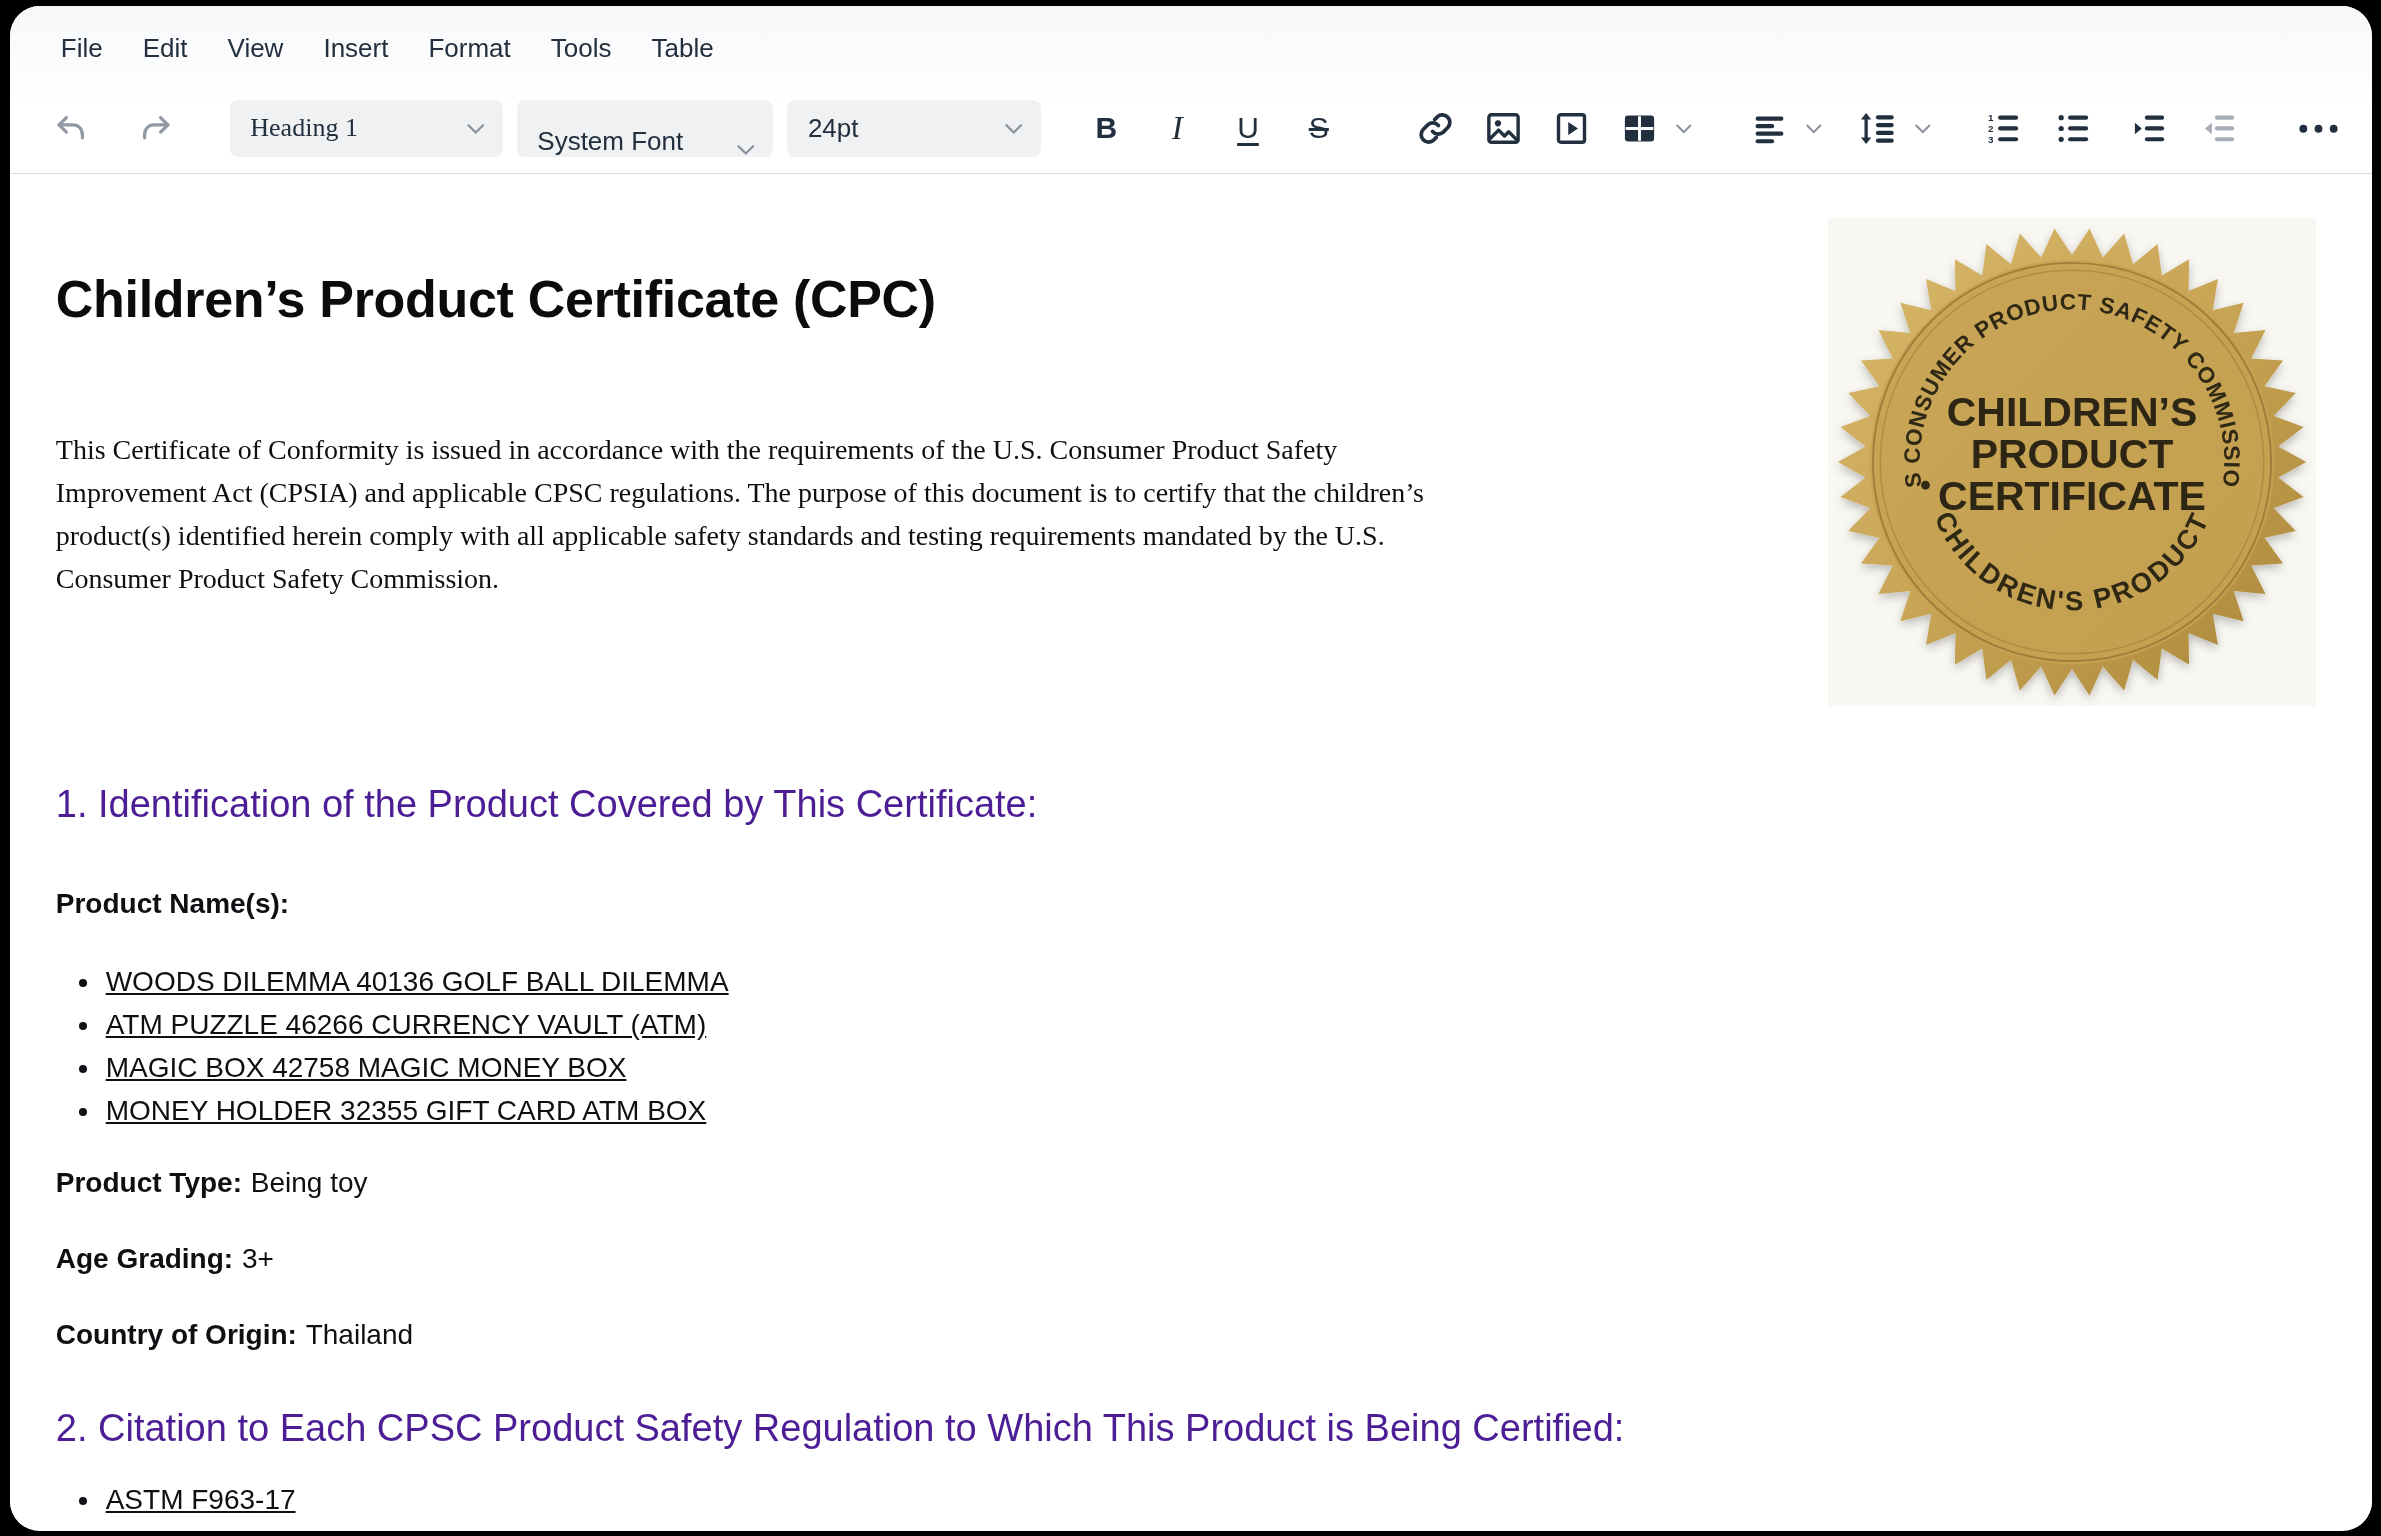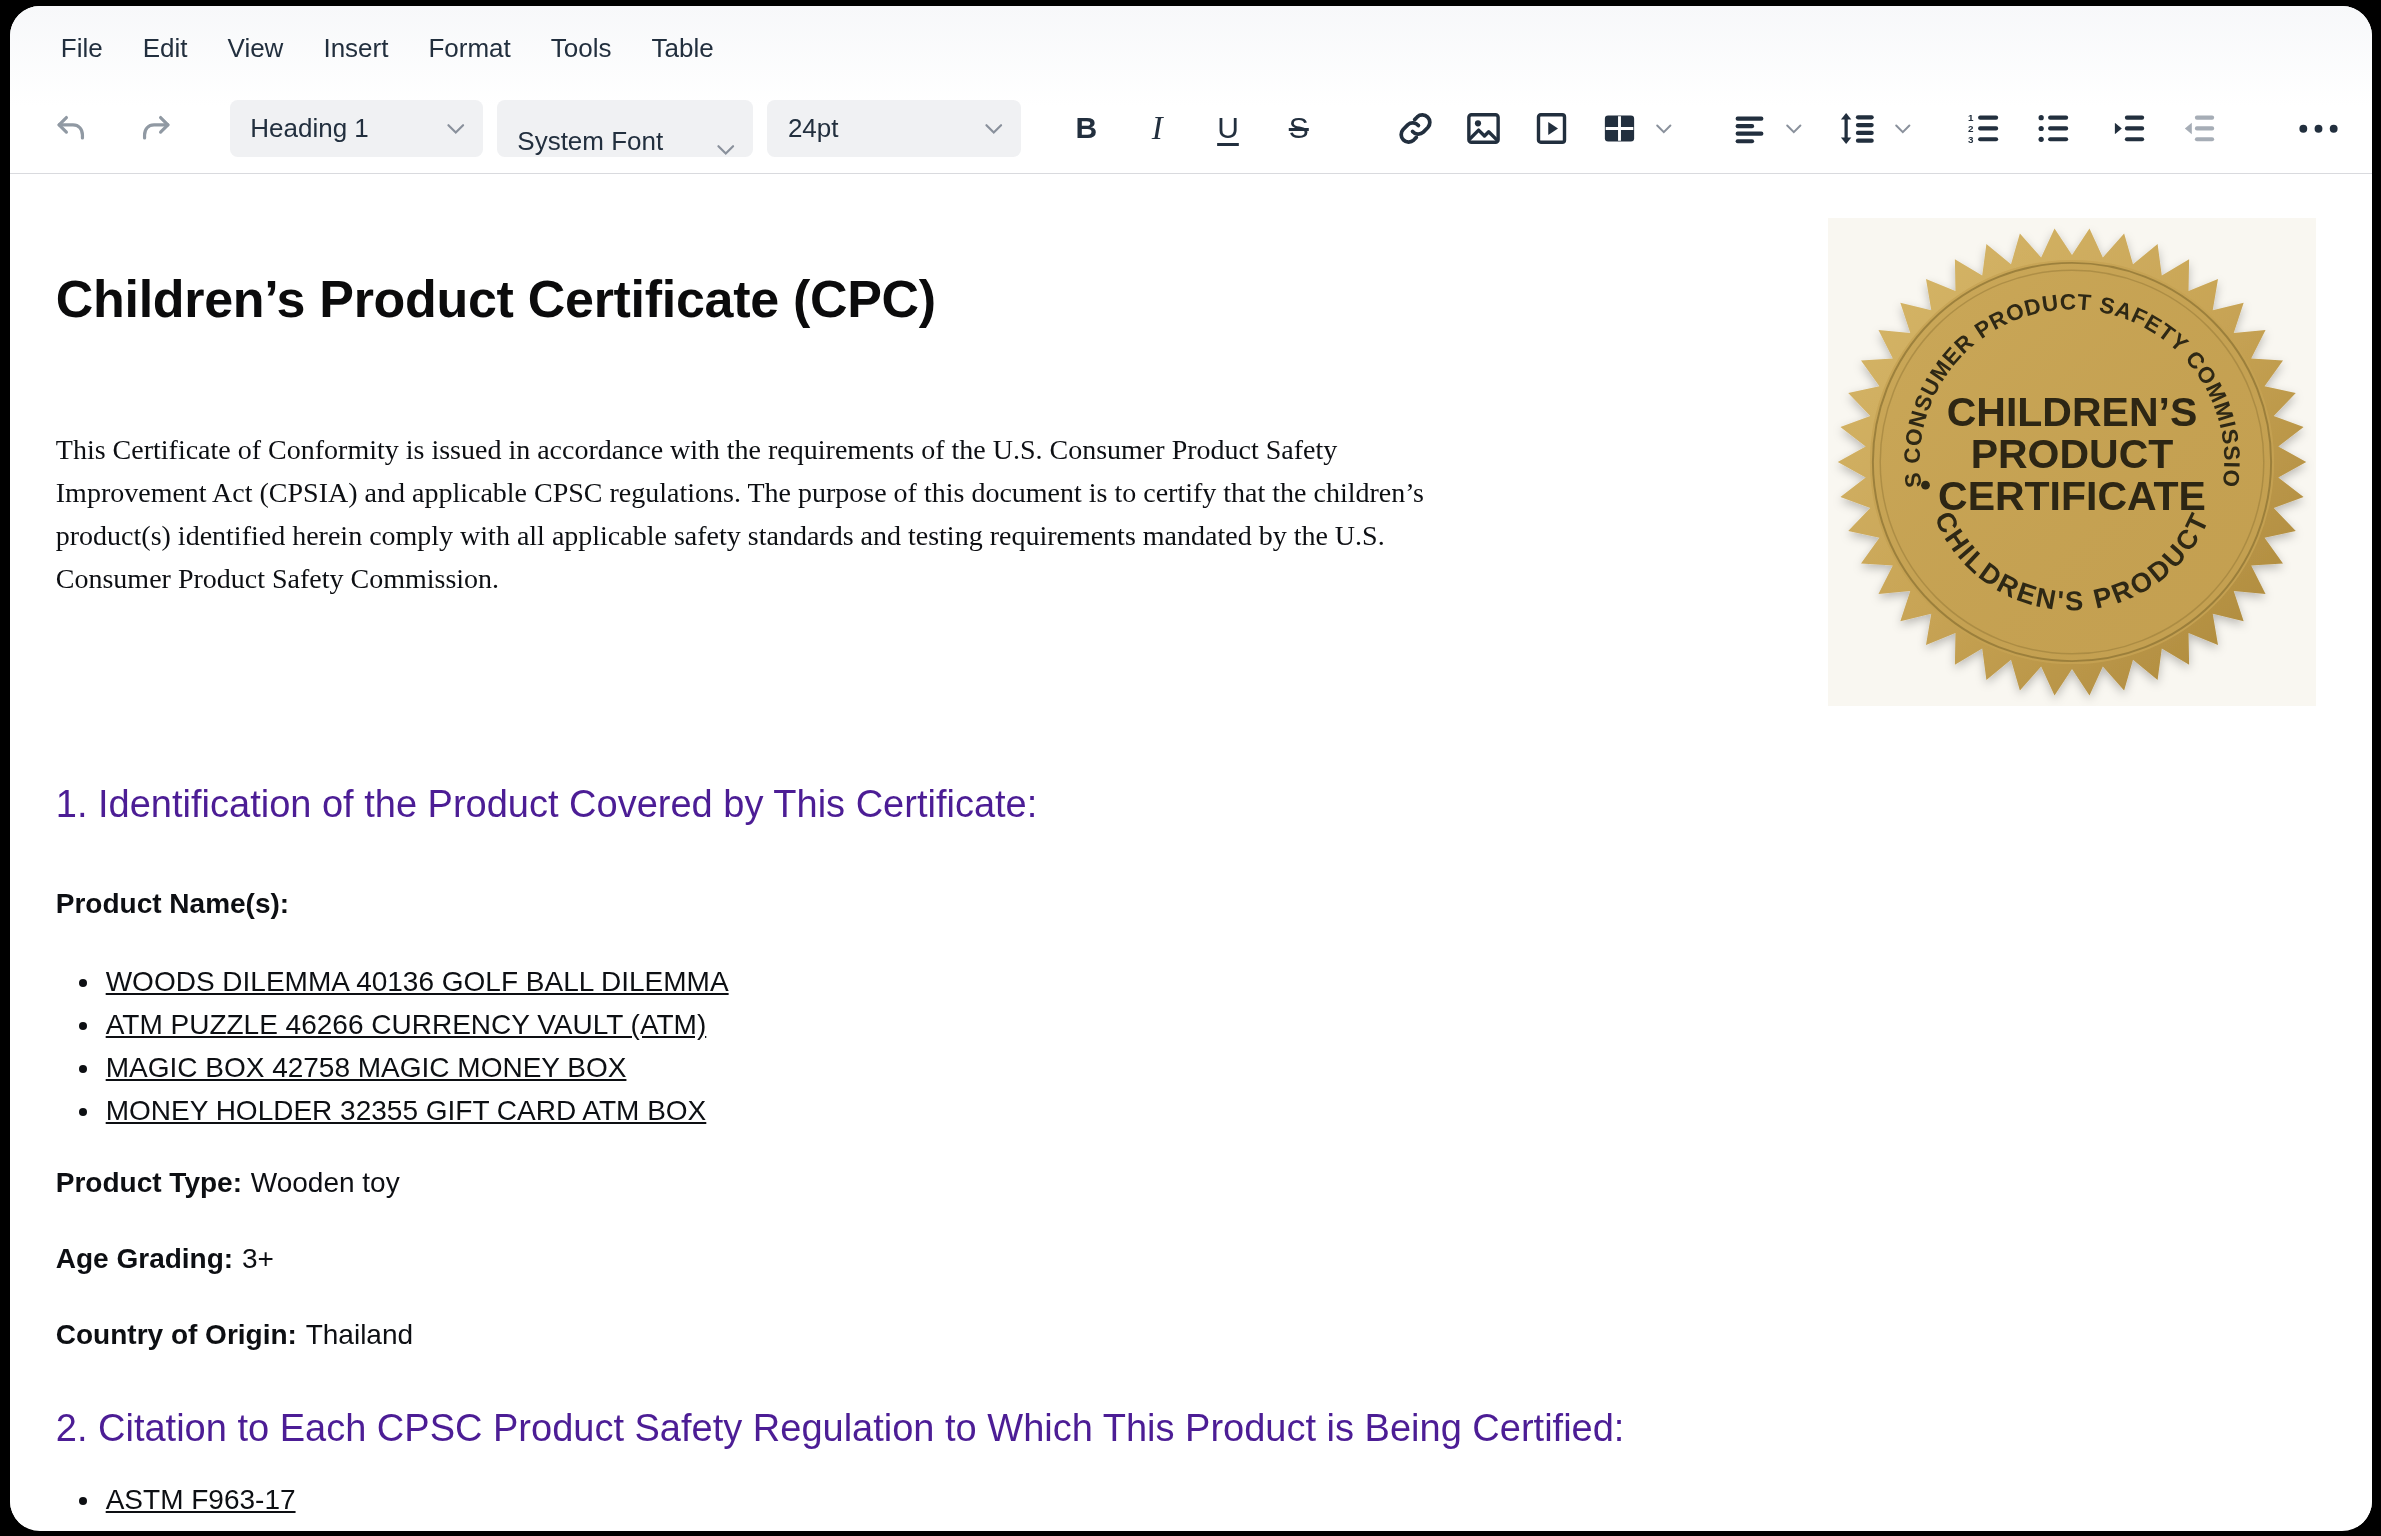--- a/index.html
+++ b/index.html
@@ -24,21 +24,21 @@
              padding:0 19.5px 0 35px; color:#222f3e; }
   .tbtn { height:53px; display:flex; align-items:center; justify-content:center;
           border-radius:5.9px; flex:0 0 auto; }
   .iconbtn { width:64px; }
   .histbtn { width:53px; }
   .redo { margin-left:31px; }
 
   .select { display:flex; align-items:center; justify-content:space-between;
             height:57px; background:#f0f1f3; border-radius:7.8px;
             padding:0 17.6px 0 20.5px; font-size:26px; color:#222f3e; flex:0 0 auto; }
-  .sel-style { width:253px; margin-left:48px; }
+  .sel-style { width:273px; margin-left:48px;font-family:Liberation Serif, serif; }
   .sel-font  { width:256px; margin-left:14px;align-items:flex-end; }
   .sel-size  { width:254px; margin-left:14.6px;gap:20px; }
 
   .glyph { font-size:30px; font-weight:400; color:#222f3e; }
   .g-bold { font-weight:800; }
   .g-italic { font-family:"Liberation Serif", serif; font-style:italic; font-size:33px; }
   .g-underline { text-decoration:underline; text-underline-offset:4.9px; }
   .g-strike { text-decoration:line-through; }
 
   .ml34{margin-left:33px} .ml7{margin-left:6.8px} .ml54{margin-left:53px}
@@ -295,21 +295,21 @@
     <p class="label-line lbl-products">Product Name(s):</p>
 
     <ul>
       <li>WOODS DILEMMA 40136 GOLF BALL DILEMMA</li>
       <li>ATM PUZZLE 46266 CURRENCY VAULT (ATM)</li>
       <li>MAGIC BOX 42758 MAGIC MONEY BOX</li>
       <li>MONEY HOLDER 32355 GIFT CARD ATM BOX</li>
     </ul>
 
     <p class="label-line mt30">
-      <strong>Product Type:</strong><span class="v">Wooden toy</span>
+      <strong>Product Type:</strong><span class="v">Being toy</span>
     </p>
     <p class="label-line mt34">
       <strong>Age Grading:</strong><span class="v">3+</span>
     </p>
     <p class="label-line mt34">
       <strong>Country of Origin:</strong><span class="v">Thailand</span>
     </p>
 
     <h2 class="h2-s2">2. Citation to Each CPSC Product Safety Regulation to Which This Product is Being Certified:</h2>
 

